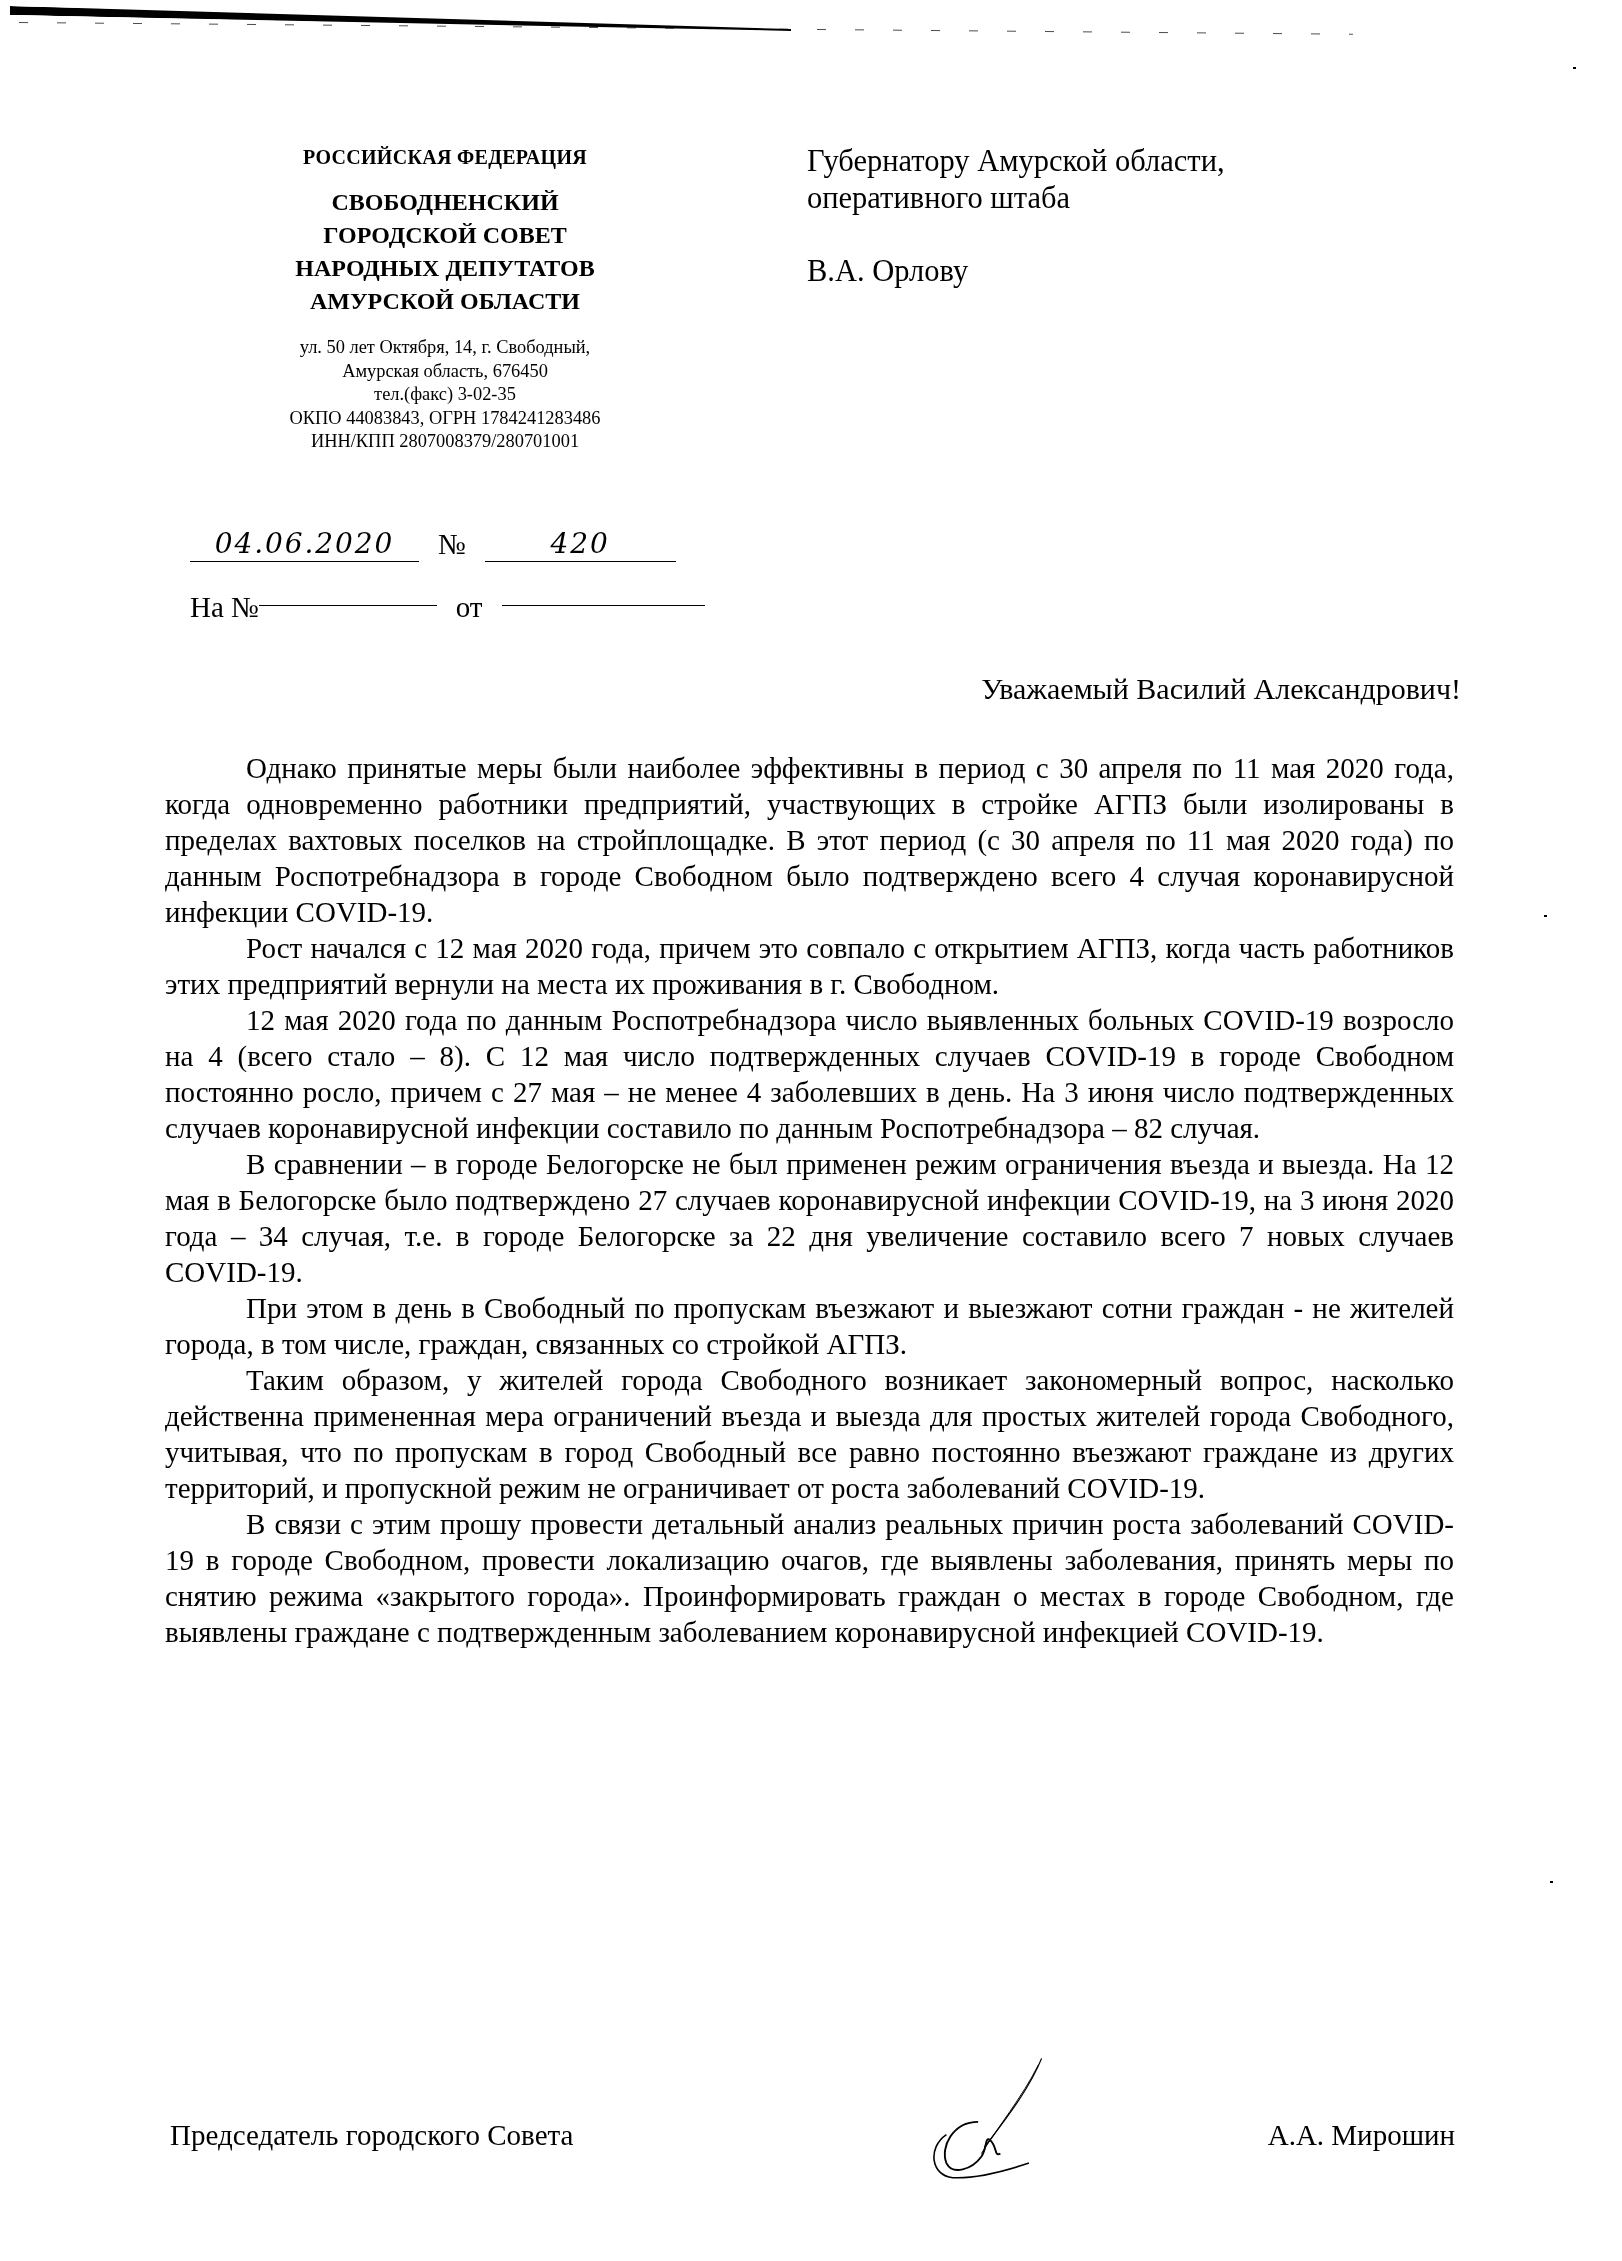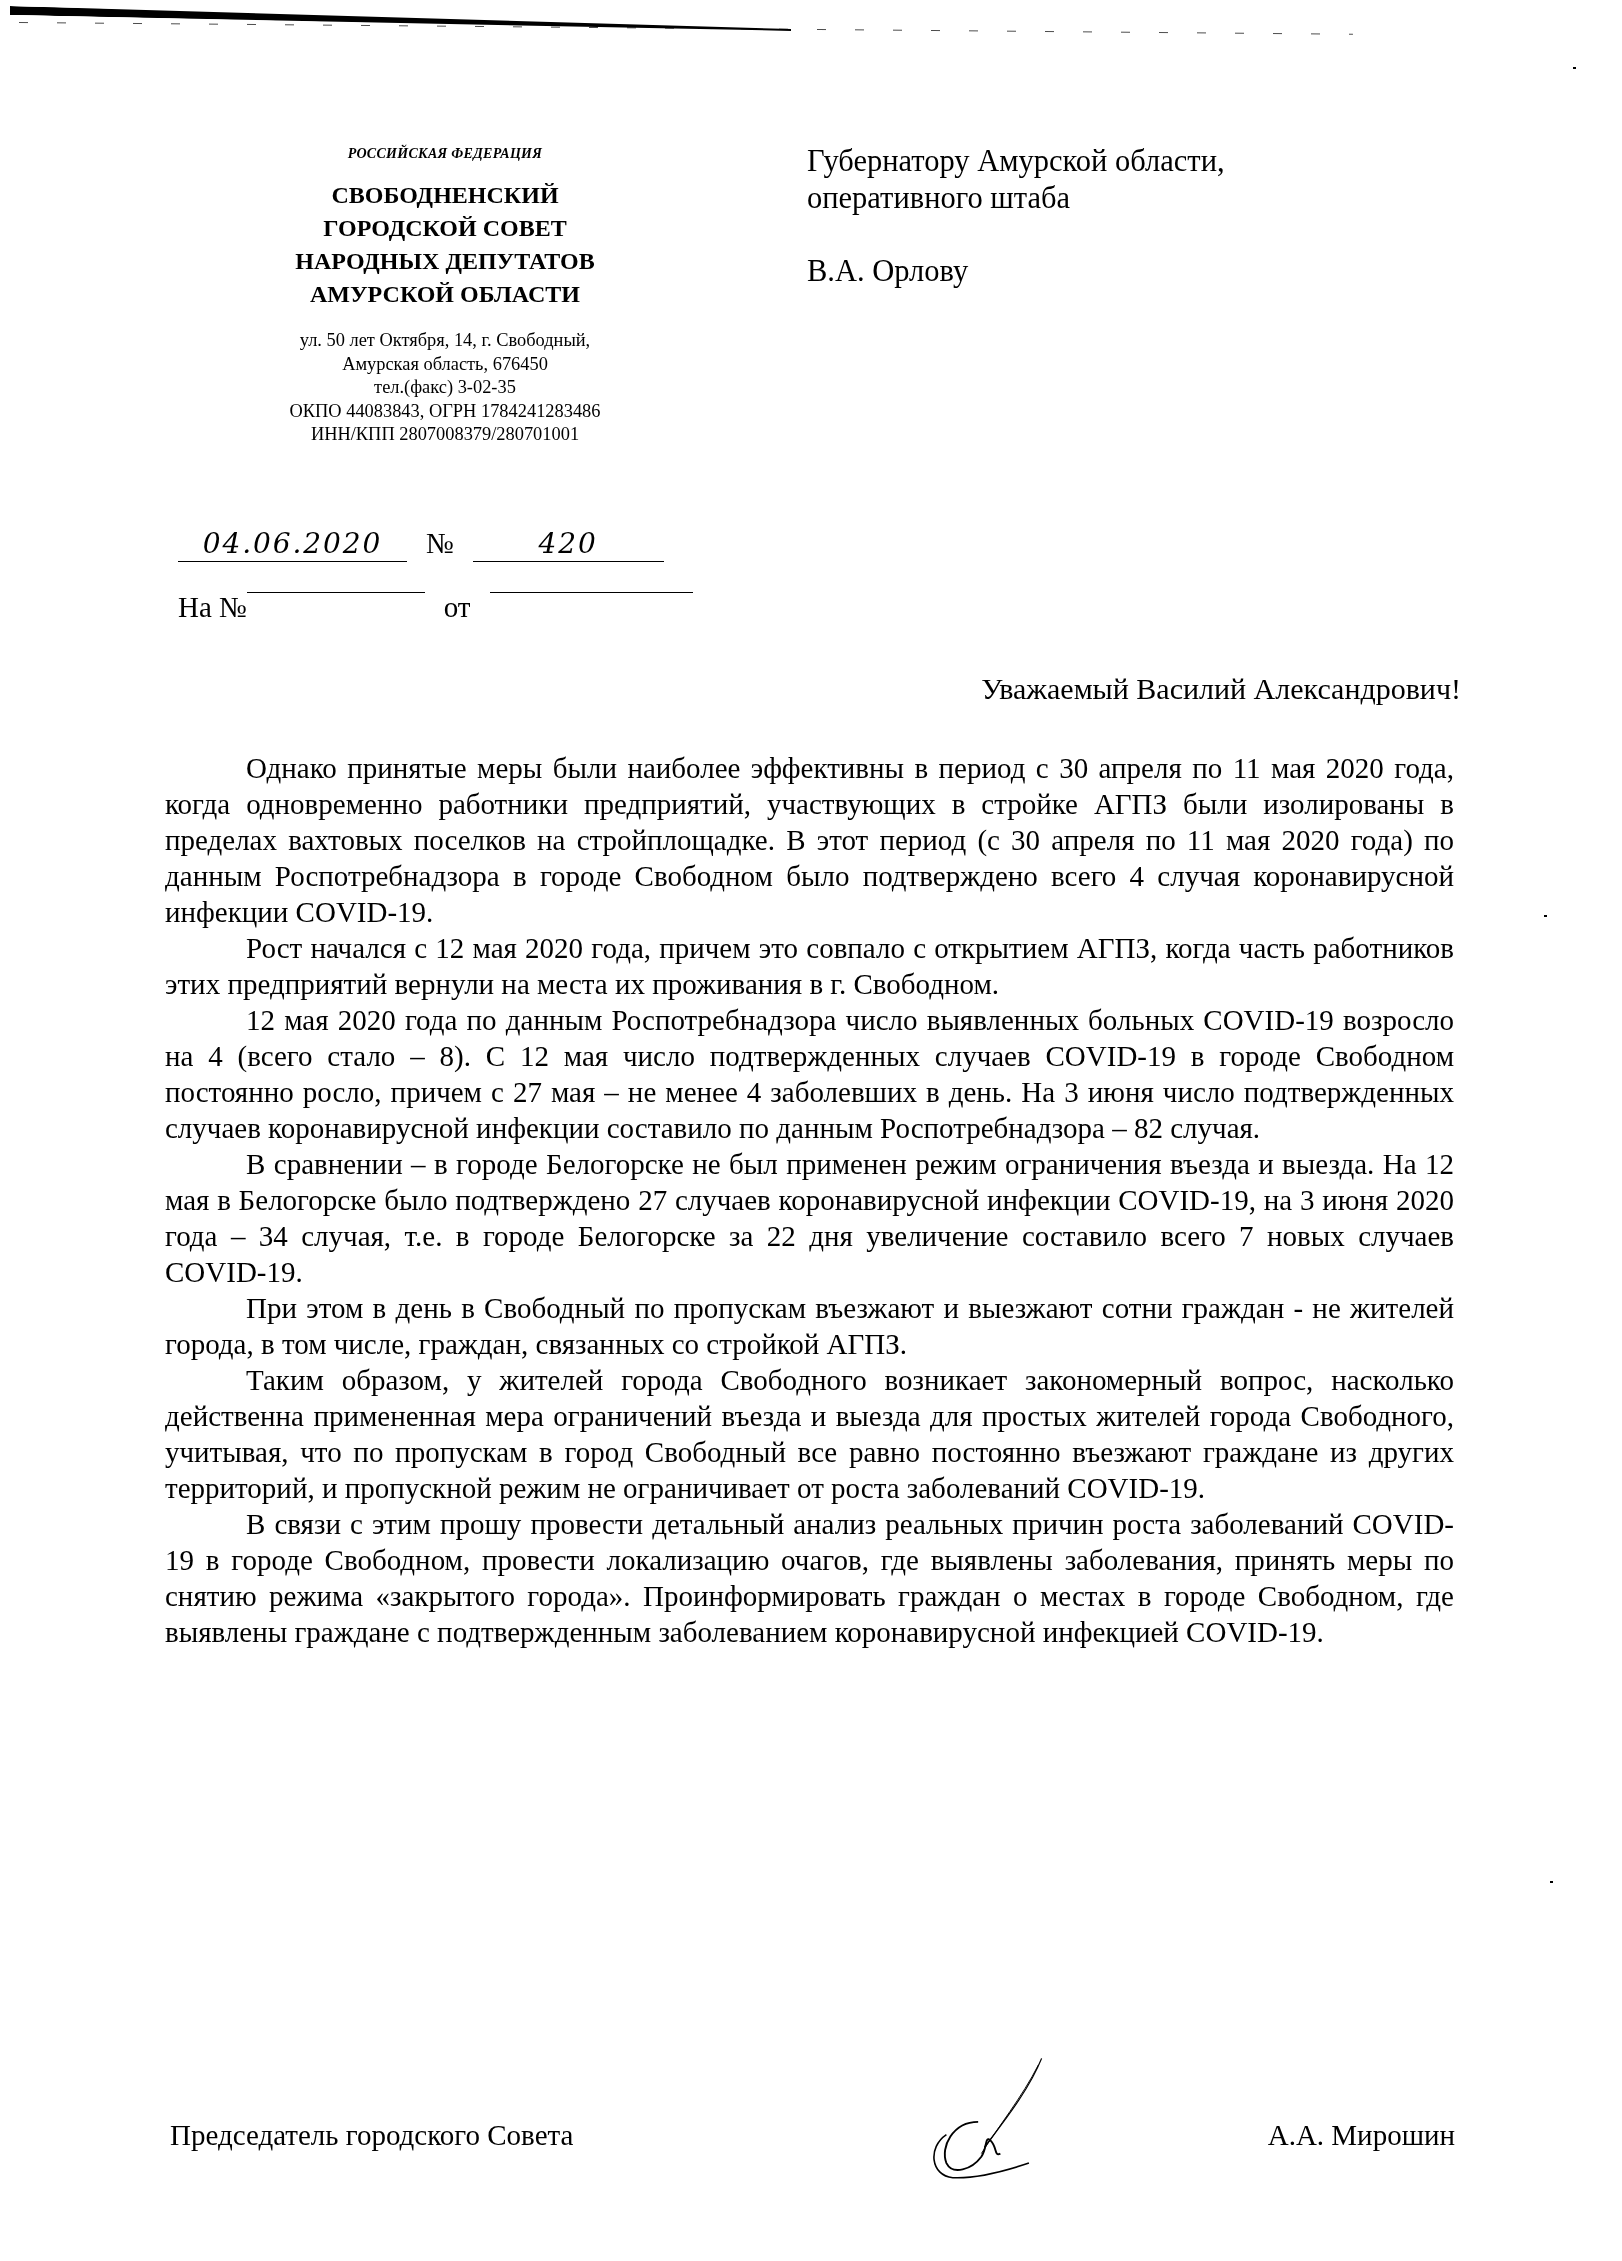--- a/index.html
+++ b/index.html
@@ -14,33 +14,33 @@
     clip-path: polygon(0 0, 100% 60%, 100% 80%, 0 100%);
   }
   .scan-dots {
     position: absolute; left: 19px; top: 21.6px; width: 1334px; height: 12.7px;
     background-image: repeating-linear-gradient(to right, #000 0 9px, transparent 9px 38px);
     height: 1.3px; opacity: 0.7; transform: rotate(0.5deg); transform-origin: left top;
   }
   .letterhead {
     position: absolute; left: 159px; top: 140px; width: 572px; text-align: center;
   }
-  .lh-country { font-weight: bold; font-size: 14px; letter-spacing: 0.3px; margin-top: 6.4px; font-style: italic; }
+  .lh-country { font-weight: bold; font-size: 20px; letter-spacing: 0.3px; margin-top: 6.4px; }
   .lh-org { font-weight: bold; font-size: 24px; line-height: 33px; margin-top: 17px; }
   .lh-address { font-size: 18.4px; line-height: 23.5px; margin-top: 18px; }
   .addressee {
     position: absolute; left: 807px; top: 143px; width: 572px;
     font-size: 30.5px; line-height: 37px;
   }
   .addressee .name { margin-top: 36px; }
   .outgoing {
     position: absolute; left: 178px; top: 527px; width: 572px; height: 114px;
     font-size: 29px;
   }
-  .row { position: absolute; left: 0; display: flex; align-items: flex-start; }
+  .row { position: absolute; left: 12px; display: flex; align-items: center; }
   .hand {
     font-family: "DejaVu Serif", serif; font-style: italic; font-size: 28px;
     letter-spacing: 1.9px; display: inline-block; text-align: center;
     border-bottom: 1.9px solid #000; padding-bottom: 1.3px;
   }
   .blank { display: inline-block; border-bottom: 1.9px solid #000; height: 1.3px; margin-bottom: 5.1px; }
   .salutation {
     position: absolute; left: 159px; top: 672px; width: 1302px; text-align: right;
     font-size: 30px;
   }

